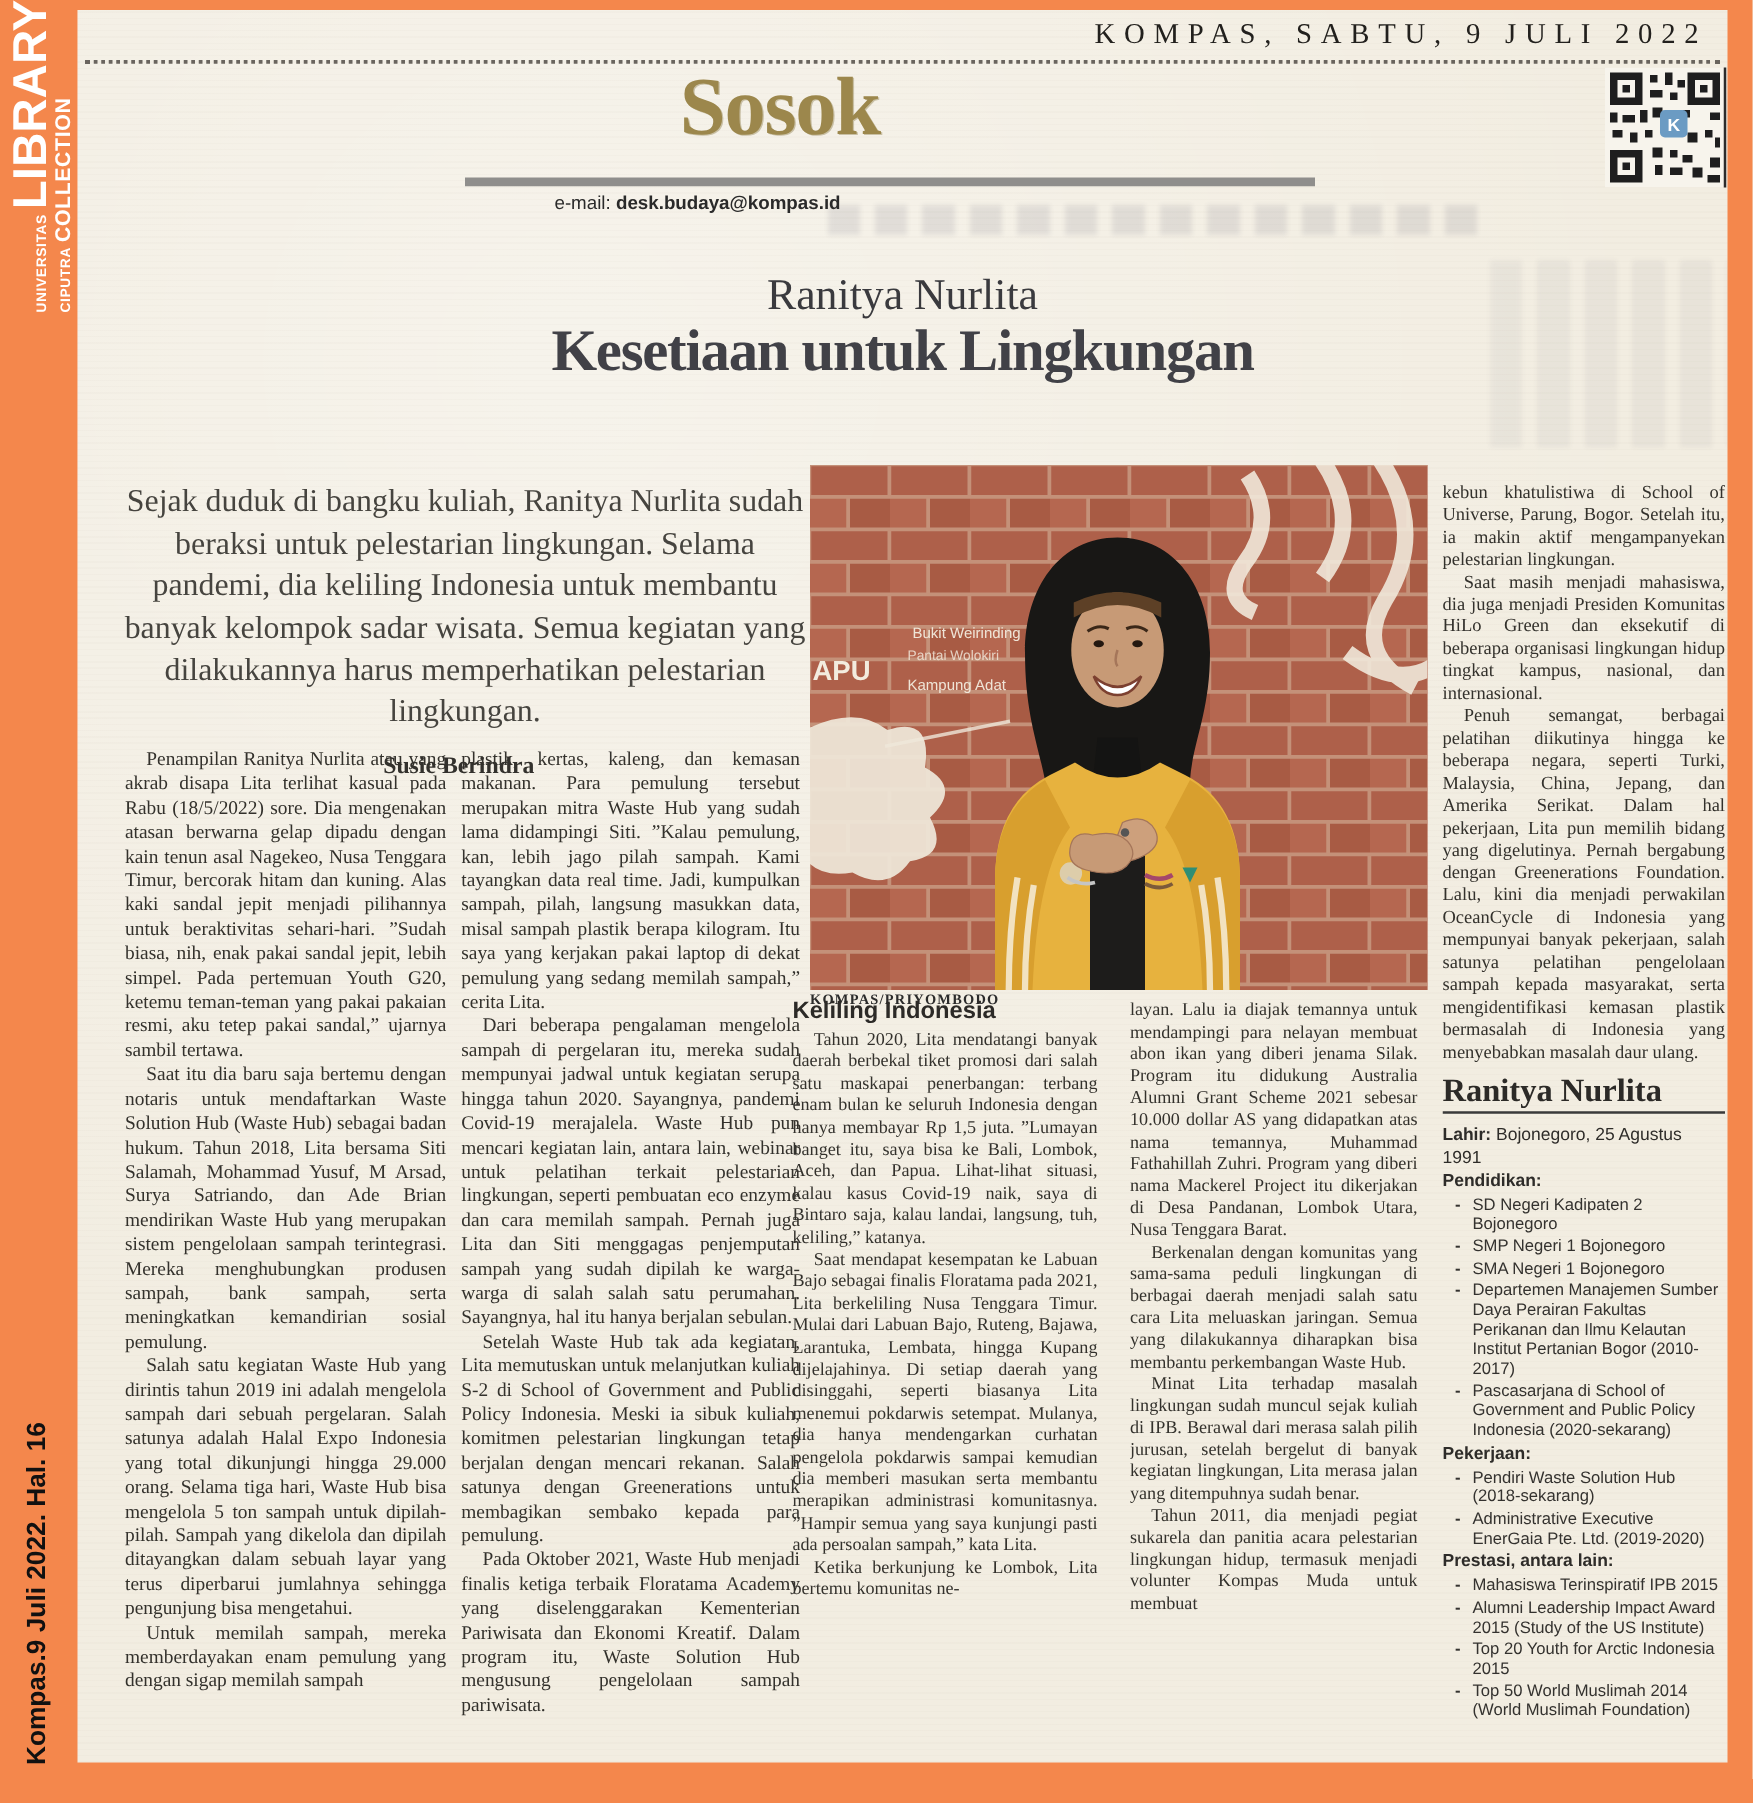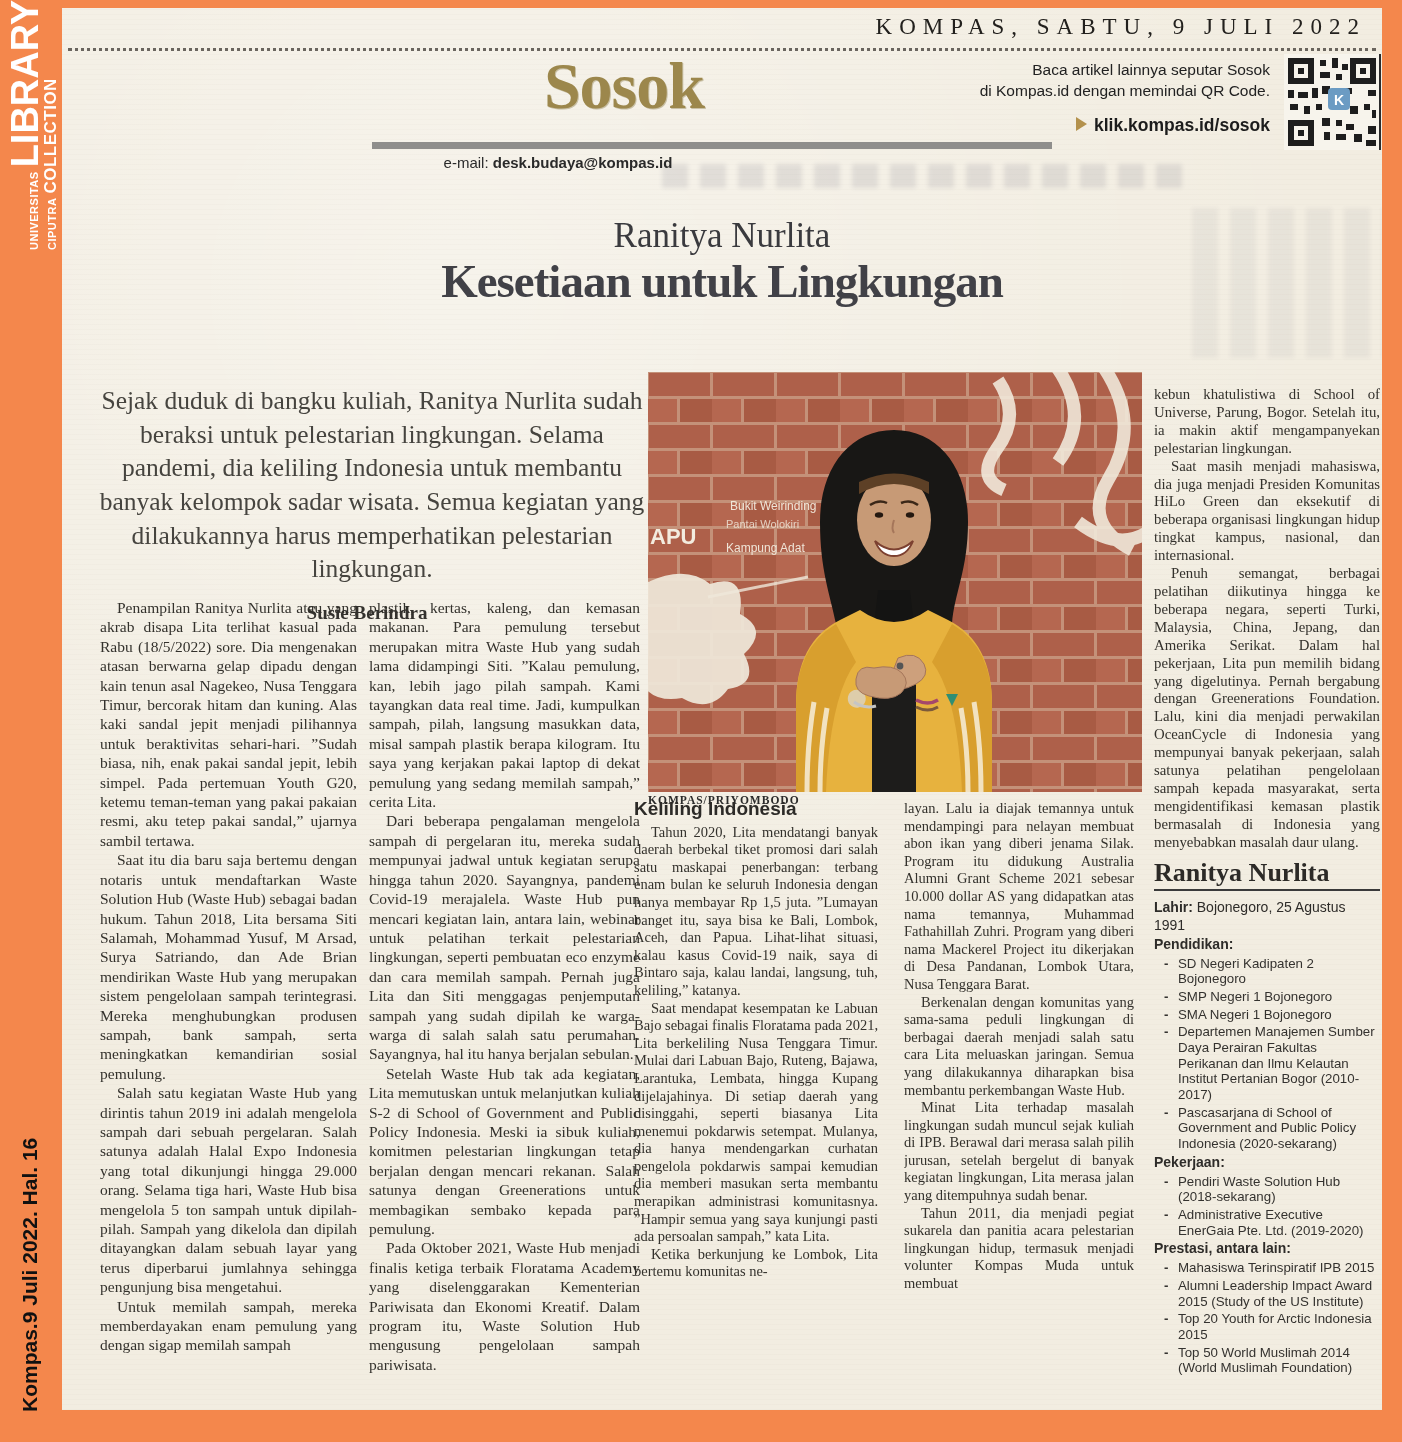--- a/index.html
+++ b/index.html
@@ -94,25 +94,20 @@
   <div class="ghost" style="left:600px;top:156px;width:520px;height:24px;"></div>
   <div class="ghost" style="left:1130px;top:200px;width:210px;height:150px;opacity:.05;"></div>
 
   <div class="sosok">Sosok</div>
   <div class="graybar"></div>
   <div class="emailline">
     <span>e-mail:</span>
     <b>desk.budaya@kompas.id</b>
   </div>
 
-  <div class="promo">
-    <div>Baca artikel lainnya seputar Sosok</div>
-    <div>di Kompas.id dengan memindai QR Code.</div>
-    <div class="promolink"><span class="tri"></span><span>klik.kompas.id/sosok</span></div>
-  </div>
 
   <svg class="qr" viewBox="0 0 96 96">
     <rect width="96" height="96" fill="#f7f4ec"></rect>
     <g fill="#1e1e1e">
       <rect x="4" y="4" width="26" height="26"></rect>
         <rect x="66" y="4" width="26" height="26"></rect>
         <rect x="4" y="66" width="26" height="26"></rect>
       <rect x="10" y="10" width="14" height="14" fill="#f7f4ec"></rect>
         <rect x="72" y="10" width="14" height="14" fill="#f7f4ec"></rect>
         <rect x="10" y="72" width="14" height="14" fill="#f7f4ec"></rect>

